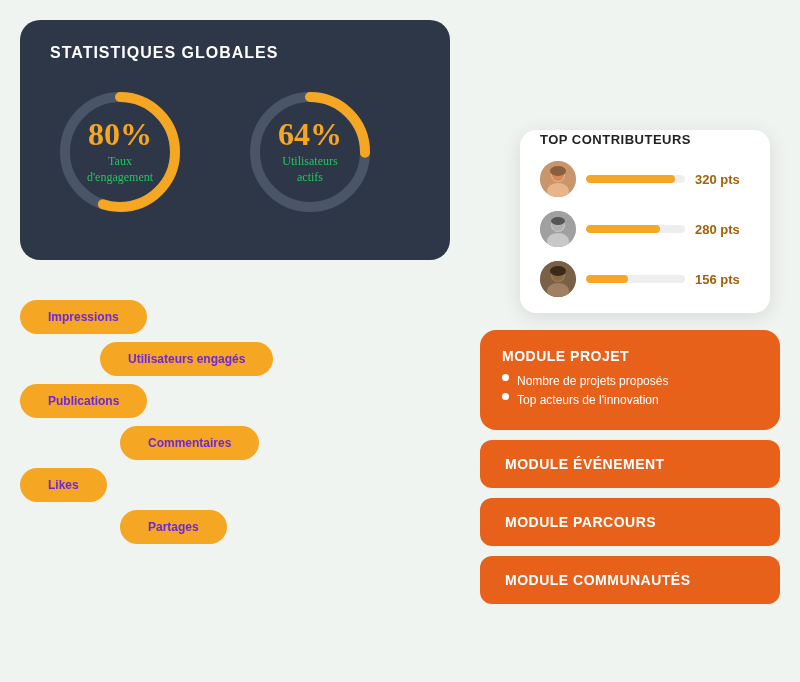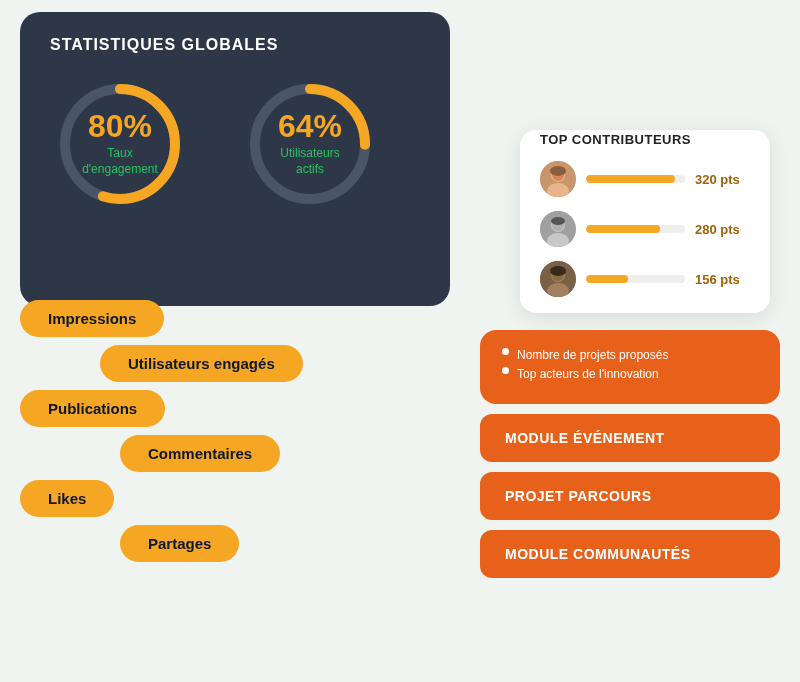--- a/index.html
+++ b/index.html
@@ -8,42 +8,43 @@
       height: 682px;
       background: #f0f4f0;
       font-family: 'Arial', sans-serif;
       position: relative;
       overflow: hidden;
     }
 
     
     .stats-card {
       position: absolute;
-      top: 12px;
+      top: 20px;
       left: 20px;
       width: 430px;
-      height: 294px;
+      height: 240px;
       background: #2d3748;
       border-radius: 20px;
       padding: 24px 30px;
       color: white;
     }
 
     .stats-title {
       font-size: 16px;
       font-weight: 800;
       letter-spacing: 1px;
       color: white;
       margin-bottom: 20px;
     }
 
     .stats-circles {
       display: flex;
       gap: 50px;
       align-items: center;
+      font-family: Liberation Serif, serif;
     }
 
     .circle-container {
       display: flex;
       flex-direction: column;
       align-items: center;
       position: relative;
     }
 
     .donut-svg {
@@ -145,23 +146,23 @@
     .pills-container {
       position: absolute;
       top: 300px;
       left: 20px;
       width: 350px;
     }
 
     .pill {
       display: inline-block;
       background: #f5a623;
-      color: #0f172a;
+      color: #6d28d9;
       font-weight: 700;
-      font-size: 15px;
+      font-size: 12px;
       padding: 10px 28px;
       border-radius: 30px;
       margin-bottom: 8px;
       cursor: pointer;
     }
 
     
     .modules-container {
       position: absolute;
       top: 330px;
@@ -317,34 +318,35 @@
   <div style="margin-left:0px">
     <span class="pill">Likes</span>
   </div>
   <div style="margin-left:100px">
     <span class="pill">Partages</span>
   </div>
 </div>
 
 <div class="modules-container">
   <div class="module-projet">
+    <div class="module-title">MODULE PROJET</div>
     <div class="module-bullet">
       <div class="bullet-dot"></div>
       <span>Nombre de projets proposés</span>
     </div>
     <div class="module-bullet">
       <div class="bullet-dot"></div>
       <span>Top acteurs de l'innovation</span>
     </div>
   </div>
 
   <div class="module-flat module-evenement">
     <div class="module-flat-title">MODULE ÉVÉNEMENT</div>
   </div>
 
   <div class="module-flat module-parcours">
-    <div class="module-flat-title">PROJET PARCOURS</div>
+    <div class="module-flat-title">MODULE PARCOURS</div>
   </div>
 
   <div class="module-flat module-communautes">
     <div class="module-flat-title">MODULE COMMUNAUTÉS</div>
   </div>
 </div>
 
 </body></html>

